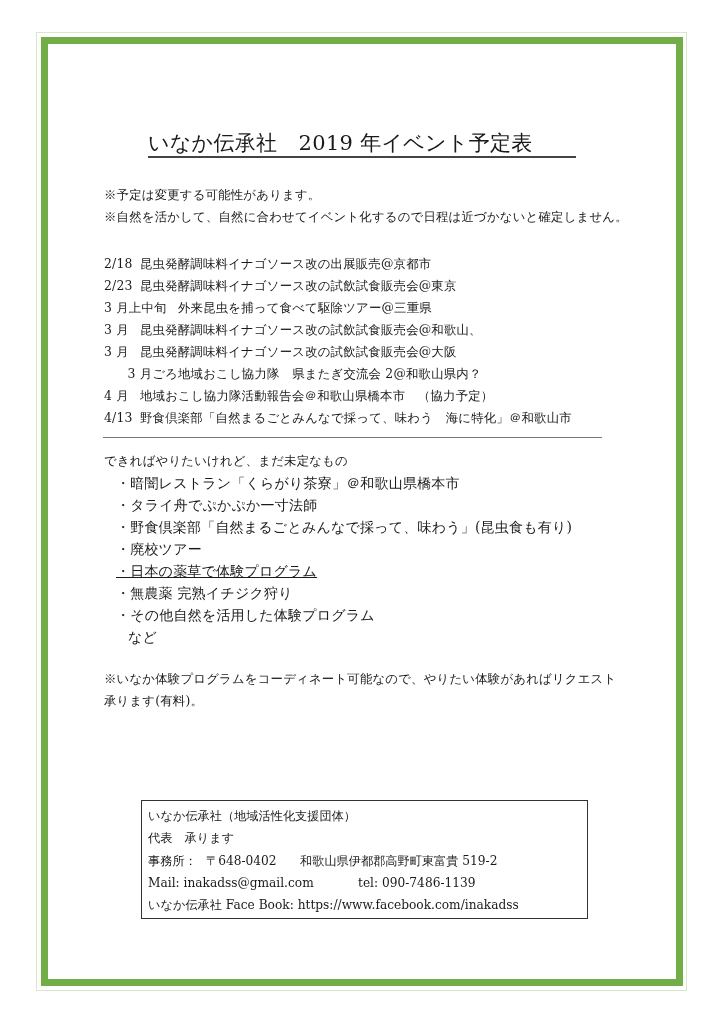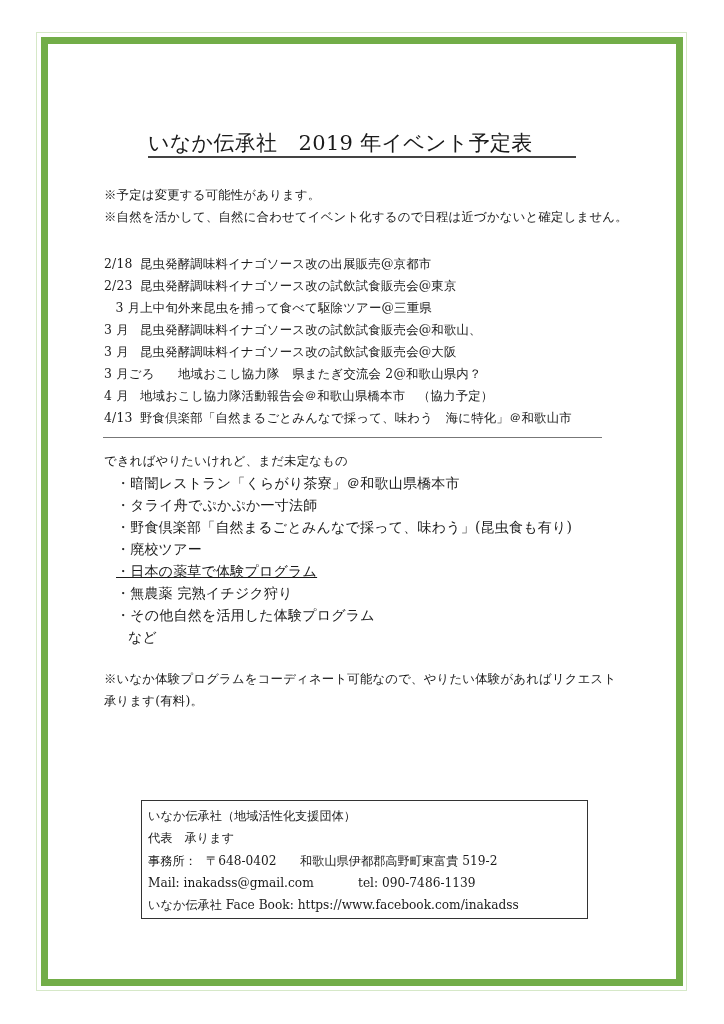--- a/index.html
+++ b/index.html
@@ -105,30 +105,30 @@
 <div class="text-line" style="top:209px;">※自然を活かして、自然に合わせてイベント化するので日程は近づかないと確定しません。</div>
 
 <div>
   <div class="text-line" style="top:256px;">
     <span style="display:inline-block;width:36px;">2/18</span><span>昆虫発酵調味料イナゴソース改の出展販売@京都市</span>
   </div>
   <div class="text-line" style="top:278px;">
     <span style="display:inline-block;width:36px;">2/23</span><span>昆虫発酵調味料イナゴソース改の試飲試食販売会@東京</span>
   </div>
   <div class="text-line" style="top:300px;">
-    <span style="display:inline-block;width:74px;text-align:right;">3 月上中旬</span><span>外来昆虫を捕って食べて駆除ツアー@三重県</span>
+    <span style="display:inline-block;width:74px;">3 月上中旬</span><span>外来昆虫を捕って食べて駆除ツアー@三重県</span>
   </div>
   <div class="text-line" style="top:322px;">
     <span style="display:inline-block;width:36px;">3 月</span><span>昆虫発酵調味料イナゴソース改の試飲試食販売会@和歌山、</span>
   </div>
   <div class="text-line" style="top:344px;">
     <span style="display:inline-block;width:36px;">3 月</span><span>昆虫発酵調味料イナゴソース改の試飲試食販売会@大阪</span>
   </div>
   <div class="text-line" style="top:366px;">
-    <span style="display:inline-block;width:74px;">3 月ごろ</span><span>地域おこし協力隊　県またぎ交流会 2@和歌山県内？</span>
+    <span style="display:inline-block;width:74px;text-align:right;">3 月ごろ</span><span>地域おこし協力隊　県またぎ交流会 2@和歌山県内？</span>
   </div>
   <div class="text-line" style="top:388px;">
     <span style="display:inline-block;width:36px;">4 月</span><span>地域おこし協力隊活動報告会＠和歌山県橋本市　（協力予定）</span>
   </div>
   <div class="text-line" style="top:410px;">
     <span style="display:inline-block;width:36px;">4/13</span><span>野食倶楽部「自然まるごとみんなで採って、味わう　海に特化」＠和歌山市</span>
   </div>
 </div>
 
 <div class="divider"></div>

